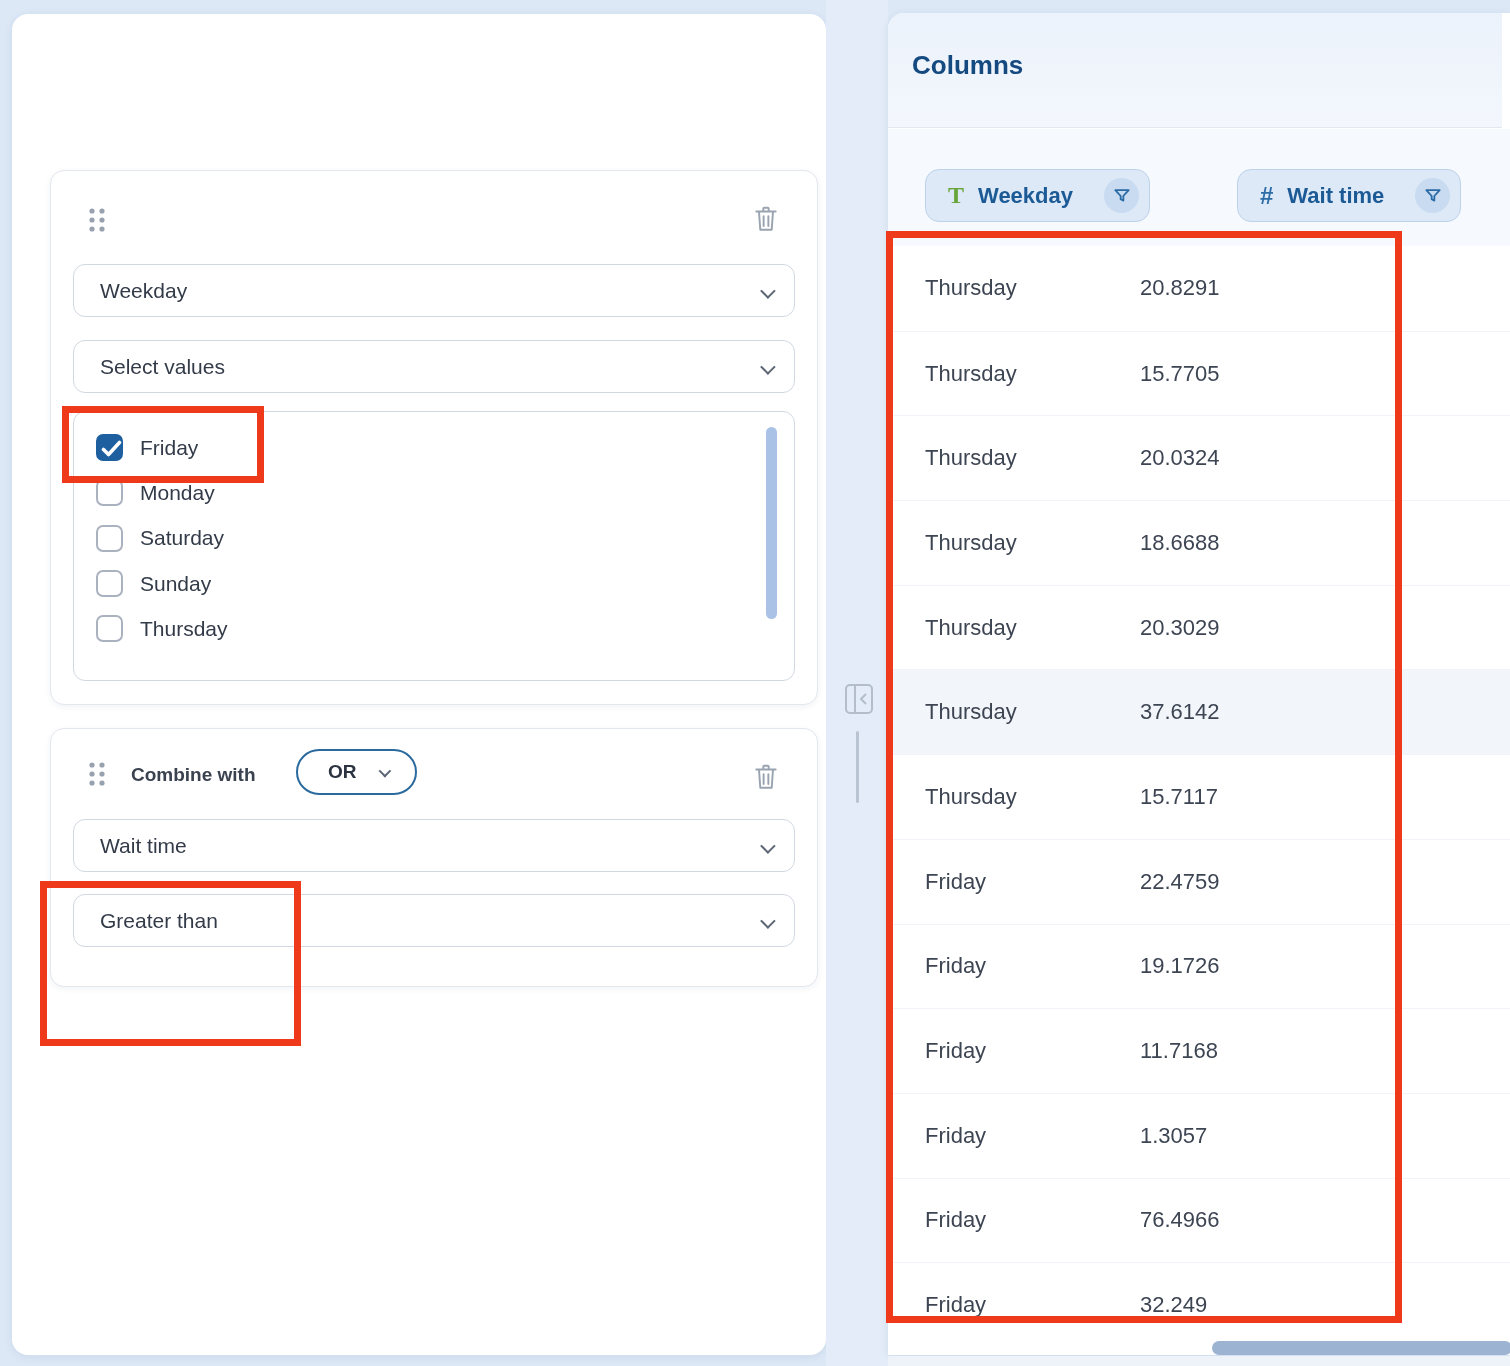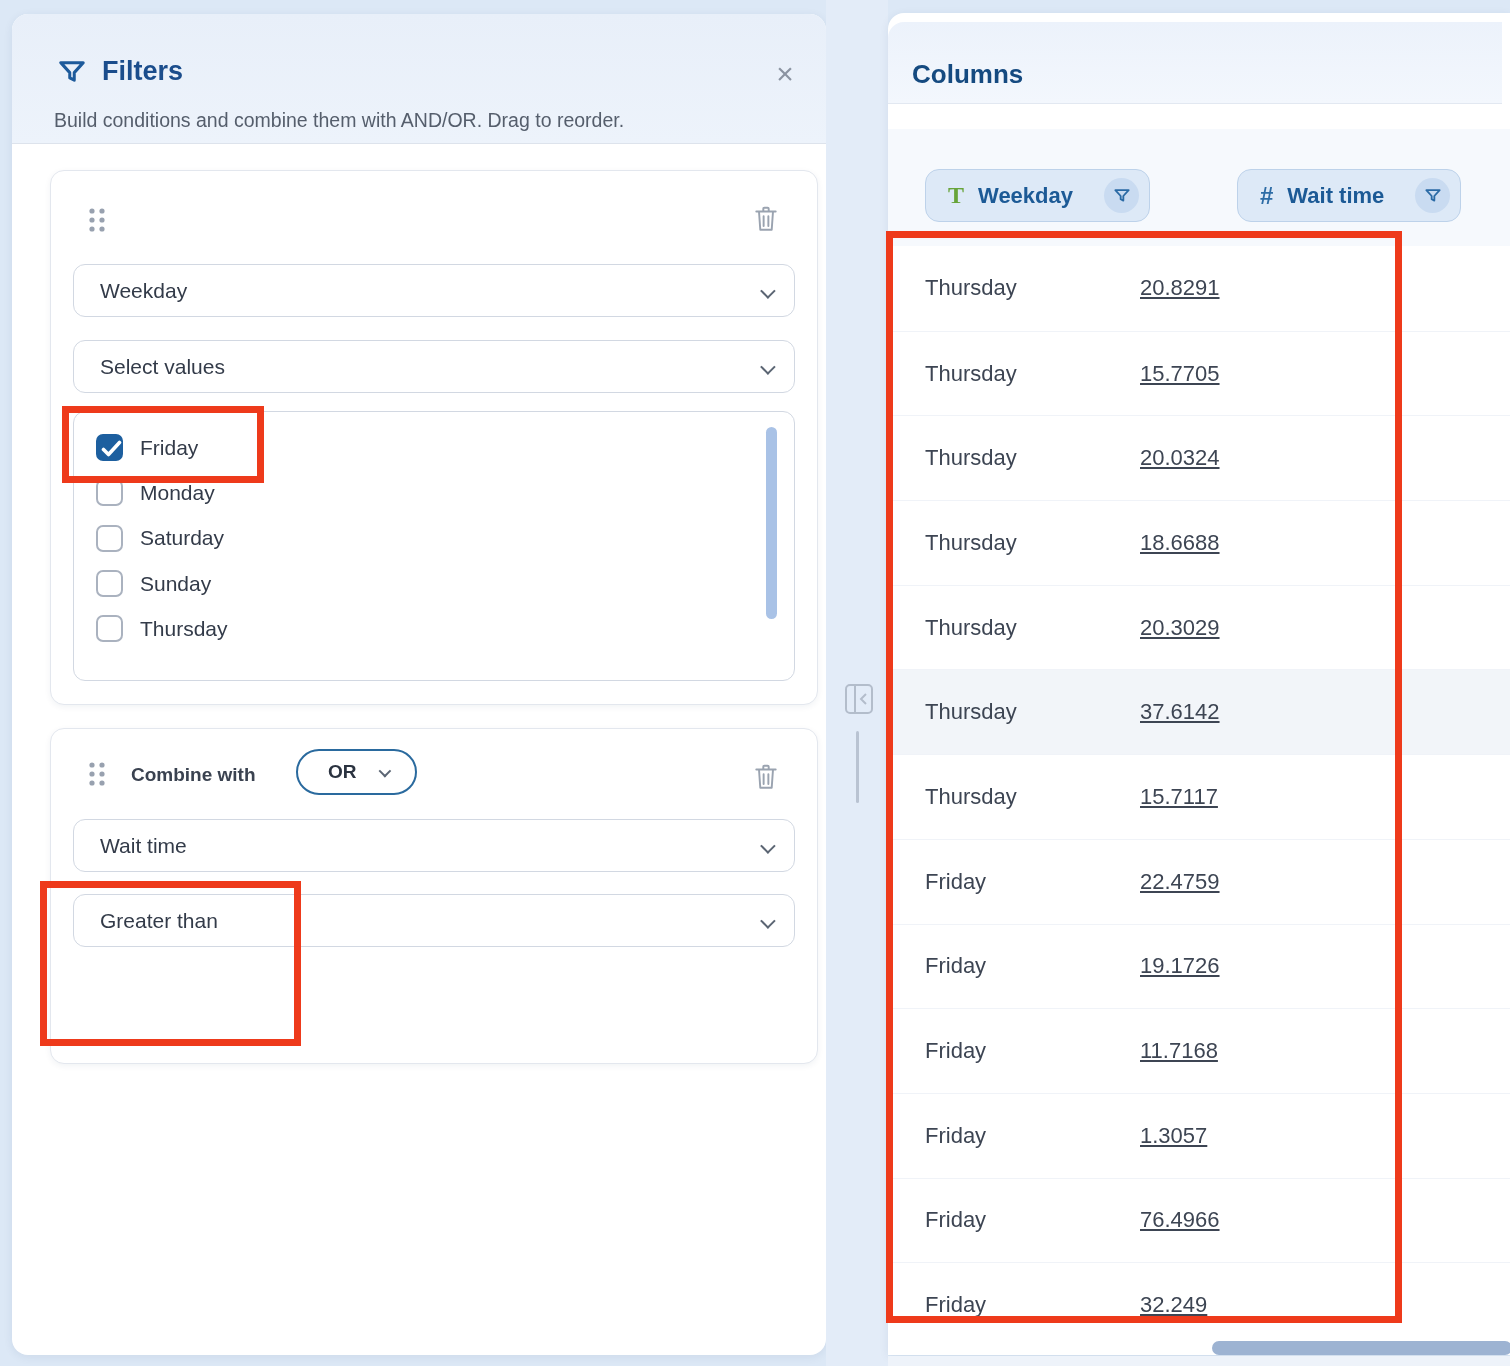--- a/index.html
+++ b/index.html
@@ -15,21 +15,21 @@
   
   .left-panel { position:absolute; left:12px; top:14px; width:814px; height:1341px; background:#fff; border-radius:16px; box-shadow:0 2px 10px rgba(25,50,90,.08); }
   .lp-header { position:absolute; left:0; top:0; right:0; height:130px; background:linear-gradient(180deg,#e8eff9,#edf3fb); border-bottom:1.5px solid #dde3ec; border-radius:16px 16px 0 0; }
   .lp-title { position:absolute; left:90px; top:42px; font-size:27px; font-weight:bold; color:#1b4d8c; }
   .lp-funnel { position:absolute; left:45px; top:43px; }
   .lp-close { position:absolute; right:24px; top:46px; font-size:30px; color:#8b93a1; line-height:28px; width:34px; text-align:center; cursor:default; }
   .lp-sub { position:absolute; left:42px; top:95px; font-size:19.5px; color:#555e6c; }
 
   
   .card1 { top:156px; height:535px; }
-  .card2 { top:714px; height:336px; }
+  .card2 { top:714px; height:259px; }
   .dragdots { position:absolute; left:36px; top:36px; }
   .card2 .dragdots { top:32px; }
   .trash { position:absolute; right:38px; top:34px; }
   .listbox { position:absolute; left:22px; top:240px; right:22px; height:270px; border:1.5px solid #d2d8e2; border-radius:12px; overflow:hidden; padding-top:13px; background:#fff; }
   .cb-item { height:45.3px; display:flex; align-items:center; padding-left:22px; gap:17px; }
   .cb-box { width:27px; height:27px; border:2px solid #aab2bf; border-radius:7px; background:#fff; flex:0 0 auto; position:relative; }
   .cb-item.checked .cb-box { background:#1d5f9f; border-color:#1d5f9f; }
   .cb-item.checked .cb-box svg { position:absolute; left:3px; top:4px; }
   .cb-label { font-size:21px; color:#333b49; }
   .list-scroll { position:absolute; right:17px; top:15px; width:11px; height:192px; border-radius:6px; background:#a9c2e6; }
@@ -39,61 +39,51 @@
   .or-pill { position:absolute; left:245px; top:20px; width:121px; height:46px; border:2px solid #2a6a9e; border-radius:23px; background:#fff; display:flex; align-items:center; padding-left:30px; gap:22px; font-size:19px; font-weight:bold; color:#2b3340; }
   .or-pill .chev { width:9px; height:9px; }
 
   
   .gap-strip { position:absolute; left:826px; top:0; width:62px; height:1366px; background:#e3ecf8; }
   .collapse-icon { position:absolute; left:844px; top:683px; opacity:.55; }
   .v-divider { position:absolute; left:856px; top:731px; width:3px; height:72px; background:#b9c3d2; border-radius:2px; }
 
   
   .right-panel { position:absolute; left:888px; top:13px; width:622px; height:1342px; background:#fff; border-radius:16px 0 0 0; box-shadow:0 2px 10px rgba(25,50,90,.08); }
-  .rp-header { position:absolute; left:0; top:0; right:8px; height:82px; background:linear-gradient(180deg,#ecf2fb,#f3f7fd); border-bottom:1.5px solid #e2e8f1; border-radius:16px 0 0 0;margin-top:9px; }
+  .rp-header { position:absolute; left:0; top:0; right:8px; height:115px; background:linear-gradient(180deg,#ecf2fb,#f3f7fd); border-bottom:1.5px solid #e2e8f1; border-radius:16px 0 0 0; }
   .rp-title { position:absolute; left:24px; top:37px; font-size:26px; font-weight:bold; color:#154a80; }
   .chips { position:absolute; left:0; top:116px; right:0; height:117px; background:#f6f9fd; }
   .chip { position:absolute; top:40px; height:53px; background:#dde9f7; border:1.5px solid #bdd2ea; border-radius:14px; display:flex; align-items:center; padding:0 10px 0 22px; gap:14px; }
   .chip1 { left:37px; width:225px; }
   .chip2 { left:349px; width:224px; }
   .chip-type { font-size:24px; font-weight:bold; }
   .chip-type.t { font-family:"Liberation Serif", serif; color:#67a43a; }
   .chip-type.n { color:#2d6ca6; }
   .chip-name { font-size:22px; font-weight:bold; color:#1c5a96; }
   .chip-funnel { width:35px; height:35px; border-radius:50%; background:#c9dbf1; display:flex; align-items:center; justify-content:center; margin-left:auto; }
 
   .table { position:absolute; left:0; top:233px; right:0; bottom:0; }
   .trow { height:84.7px; display:flex; align-items:center; border-top:1px solid #f0f3f8; }
   .trow:first-child { border-top:none; }
   .trow.hl { background:#f2f5f9; }
   .cell-day { width:252px; padding-left:37px; font-size:22px; color:#3d4553; }
-  .cell-val { font-size:22px; color:#3d4553;text-decoration:underline; }
+  .cell-val { font-size:22px; color:#3d4553; }
   .h-scroll { position:absolute; left:1212px; top:1341px; width:300px; height:14px; border-radius:7px; background:#9db3d2; }
   .h-track { position:absolute; left:888px; top:1356px; width:622px; height:10px; background:#eef3fa; }
 
   
   .ann { position:absolute; border:7px solid #ee3a1b; pointer-events:none; }
   .ann1 { left:62px; top:406px; width:202px; height:77px; }
   .ann2 { left:40px; top:881px; width:261px; height:165px; }
   .ann3 { left:886px; top:231px; width:516px; height:1092px; }
 </style>
 </head>
 <body>
 
 <div class="left-panel">
-  <div class="lp-header">
-    <span class="lp-funnel">
-      <svg width="30" height="30" viewBox="0 0 24 24" fill="none" stroke="#1d5a9b" stroke-width="2.4" stroke-linejoin="round" stroke-linecap="round">
-          <path d="M3 4.5h18l-7.2 8v6l-3.6-1.8v-4.2L3 4.5z"></path>
-        </svg>
-    </span>
-    <div class="lp-title">Filters</div>
-    <div class="lp-close">×</div>
-    <div class="lp-sub">Build conditions and combine them with AND/OR. Drag to reorder.</div>
-  </div>
 
   <div class="card card1">
     <span class="dragdots">
       <svg width="20" height="26" viewBox="0 0 20 26">
           <g fill="#98a1af">
             <circle cx="5" cy="4" r="2.6"></circle>
             <circle cx="15" cy="4" r="2.6"></circle>
             <circle cx="5" cy="13" r="2.6"></circle>
             <circle cx="15" cy="13" r="2.6"></circle>
             <circle cx="5" cy="22" r="2.6"></circle>

